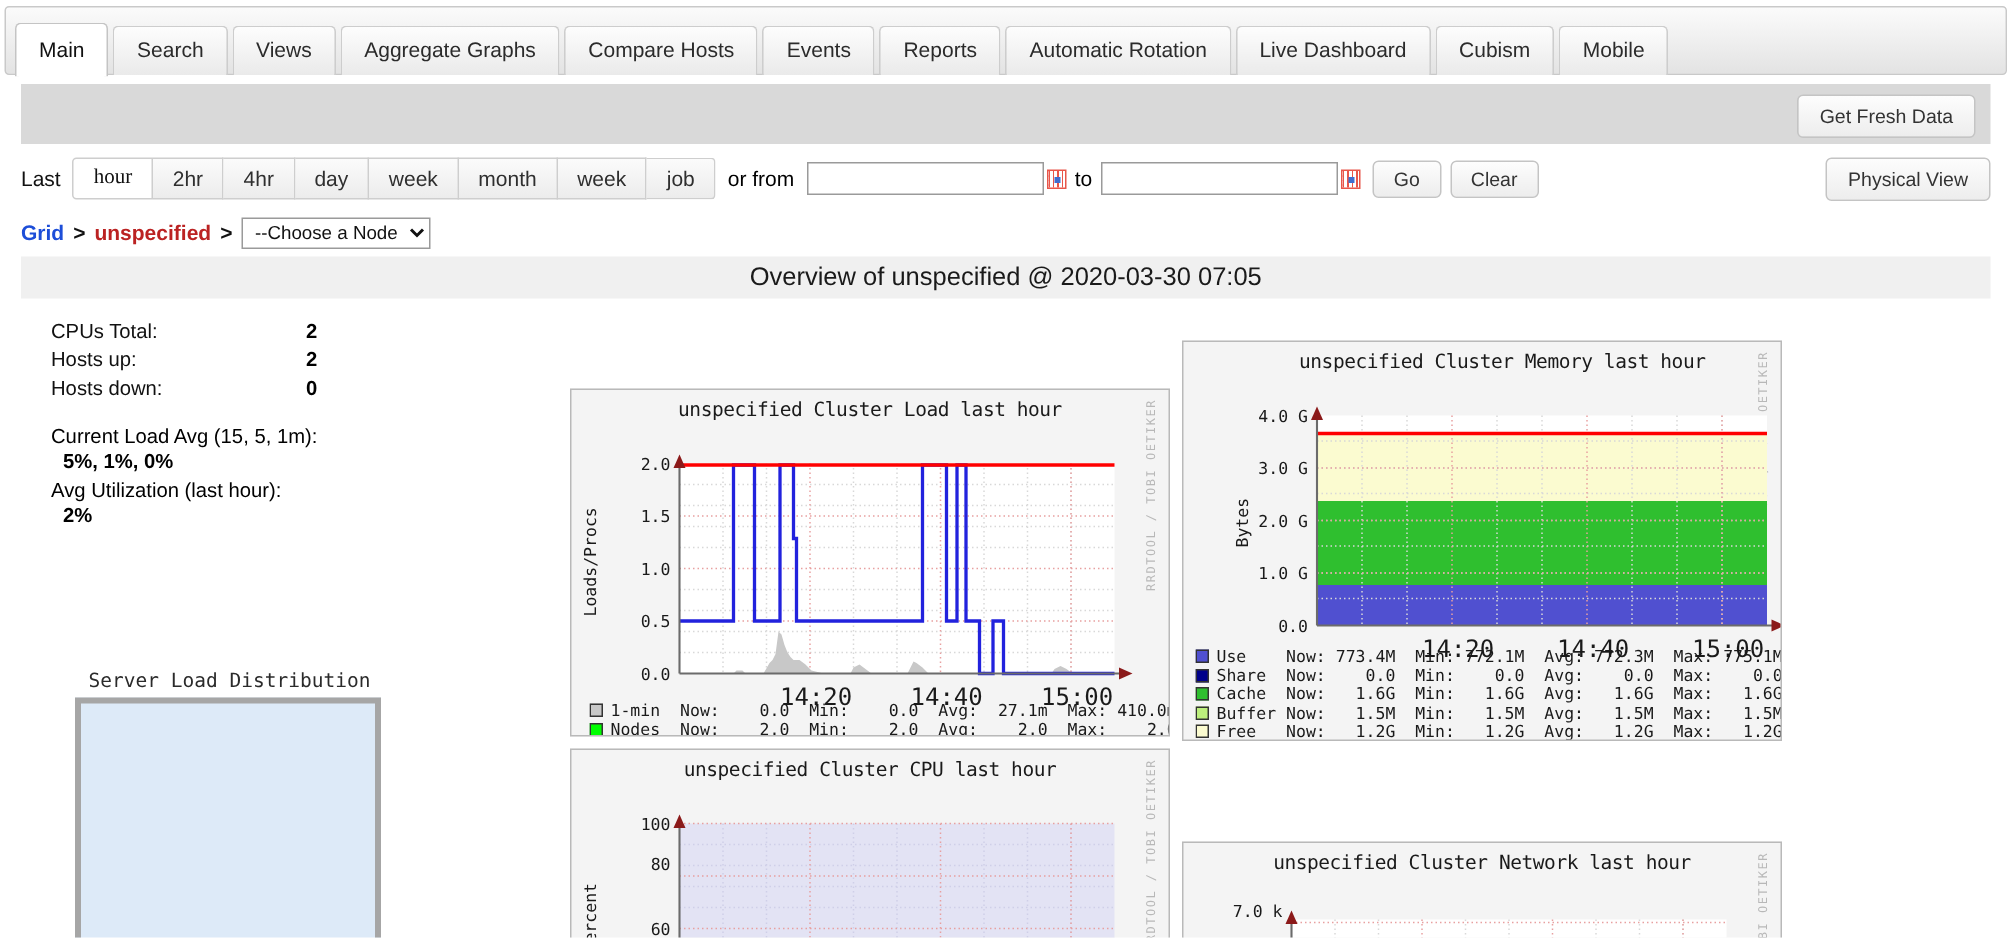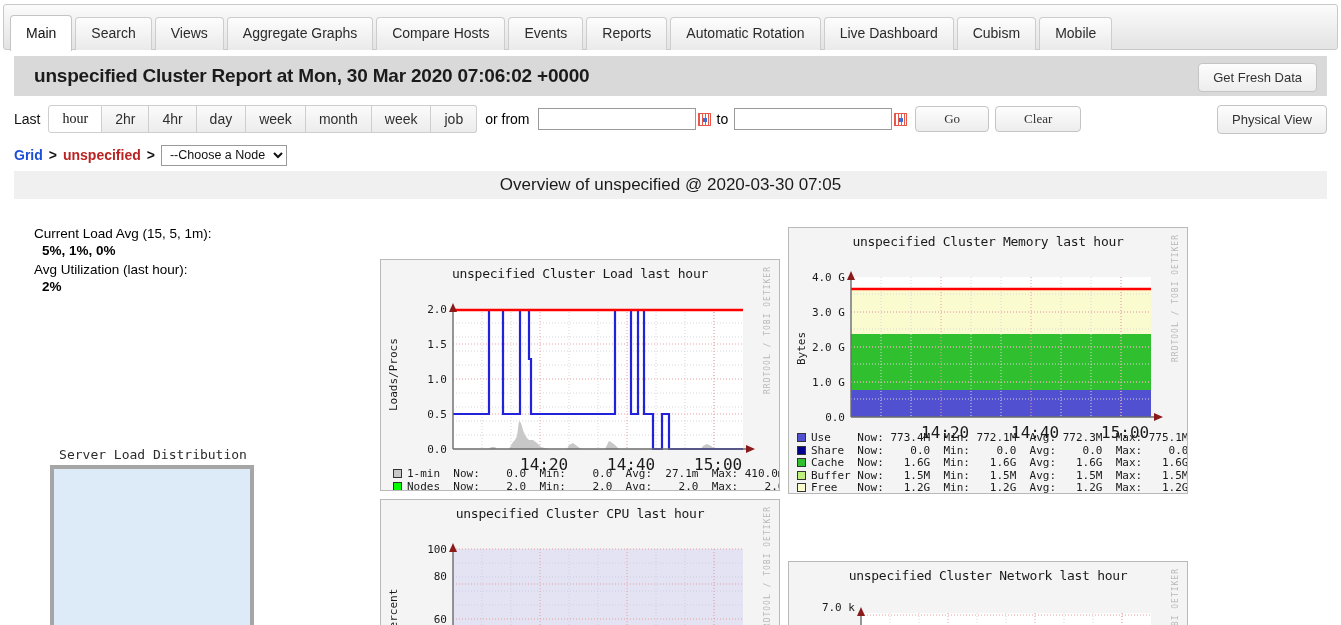--- a/index.html
+++ b/index.html
@@ -74,21 +74,21 @@
     font-family: "Liberation Sans", sans-serif;
     font-size: 13px;
     color: #333;
     background: linear-gradient(#fdfdfd, #ededed);
     border: 1px solid #c4c4c4;
     border-radius: 4px;
     padding: 6px 14px;
     cursor: pointer;
     white-space: nowrap;
   }
-  .btn.small { padding: 4px 28px; font-family: Liberation Serif, serif; }
+  .btn.small { padding: 4px 13px; }
   #get-fresh-data { position: absolute; right: 10px; top: 7px; }
 
   
   .rangebar {
     position: relative;
     margin: 6px 14px 0 14px;
     height: 34px;
     display: flex;
     align-items: center;
     gap: 0;
@@ -274,21 +274,20 @@
       <div class="tab">Compare Hosts</div>
       <div class="tab">Events</div>
       <div class="tab">Reports</div>
       <div class="tab">Automatic Rotation</div>
       <div class="tab">Live Dashboard</div>
       <div class="tab">Cubism</div>
       <div class="tab">Mobile</div>
     </div>
 
   <div class="titlebar">
-    <span class="title">unspecified Cluster Report at Mon, 30 Mar 2020 07:06:02 +0000</span>
     <button class="btn" id="get-fresh-data">Get Fresh Data</button>
   </div>
 
   <div class="rangebar">
     <span class="lbl">Last</span>
     <span class="range-group" id="range-group">
         <span class="range-btn selected">hour</span>
         <span class="range-btn">2hr</span>
         <span class="range-btn">4hr</span>
         <span class="range-btn">day</span>
@@ -320,20 +319,36 @@
     <select class="node-select" id="node-select"><option>--Choose a Node</option></select>
   </div>
 
   <div class="overview-bar">
     <span>Overview of unspecified @ 2020-03-30 07:05</span>
   </div>
 
   <div class="content">
 
     <div class="stats">
+      <table>
+        <tbody id="stats-rows">
+            <tr>
+              <td class="k">CPUs Total:</td>
+              <td class="v">2</td>
+            </tr>
+            <tr>
+              <td class="k">Hosts up:</td>
+              <td class="v">2</td>
+            </tr>
+            <tr>
+              <td class="k">Hosts down:</td>
+              <td class="v">0</td>
+            </tr>
+          </tbody>
+      </table>
       <div class="block">
         <span>Current Load Avg (15, 5, 1m):</span>
         <b>5%, 1%, 0%</b>
       </div>
       <div class="block" style="margin-top:2px">
         <span>Avg Utilization (last hour):</span>
         <b>2%</b>
       </div>
     </div>
 
@@ -400,21 +415,21 @@
         <div class="ytick" style="left:22px; top:92px; width:44px;">1.0</div>
         <div class="ytick" style="left:22px; top:127px; width:44px;">0.5</div>
         <div class="ytick" style="left:22px; top:162px; width:44px;">0.0</div>
         <div class="xtick" style="left:139px; top:174px;">14:20</div>
         <div class="xtick" style="left:226px; top:174px;">14:40</div>
         <div class="xtick" style="left:313px; top:174px;">15:00</div>
       </div>
       <div class="legend" id="legend-load" style="left:12px; top:208px;"><span class="row" style="display: block; width: 390px; overflow: hidden;"><span class="swatch" style="background: rgb(200, 200, 200);"></span><span>1-min  Now:    0.0  Min:    0.0  Avg:  27.1m  Max: 410.0m</span></span><span class="row" style="display: block; width: 390px; overflow: hidden;"><span class="swatch" style="background: rgb(0, 255, 0);"></span><span>Nodes  Now:    2.0  Min:    2.0  Avg:    2.0  Max:    2.0</span></span></div>
     </div>
 
-    <div class="graph" id="g-memory" style="left:774px; top:28px; width:400px; height:267px;">
+    <div class="graph" id="g-memory" style="left:774px; top:28px; width:400px; height:267px;padding-left:27px;">
       <div class="gtitle">unspecified Cluster Memory last hour</div>
       <div class="watermark">RRDTOOL / TOBI OETIKER</div>
       <div class="plotwrap">
         <div class="ylabel" style="left:6px; top:64px; height:70px; width:12px;">Bytes</div>
         <svg width="400" height="170" style="position:absolute; left:0; top:18px;">
           <rect x="62" y="10" width="300" height="140" fill="#ffffff"></rect>
 
           <rect x="62" y="23" width="300" height="127" fill="#fbfbd0"></rect>
 
           <rect x="62" y="67" width="300" height="56" fill="#2fbf2f"></rect>

